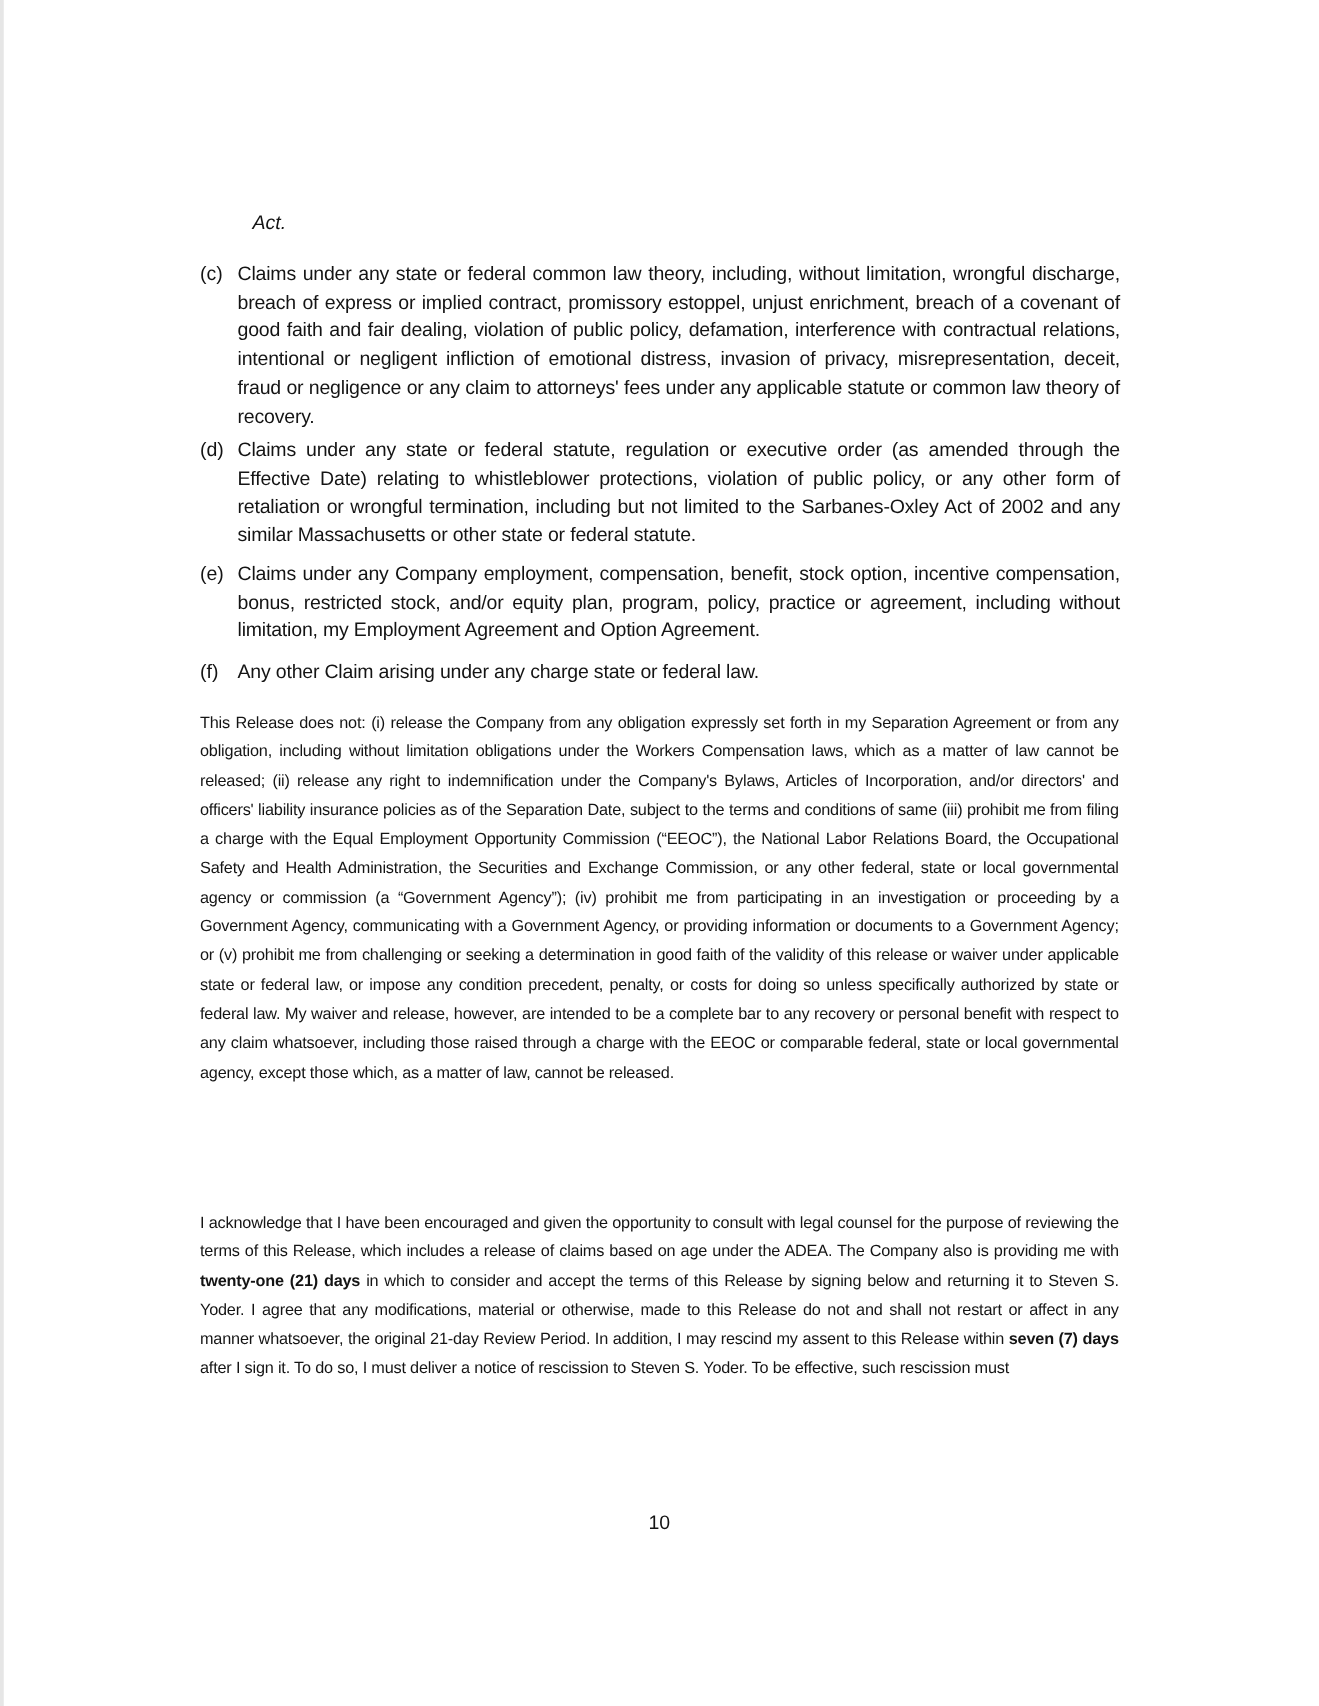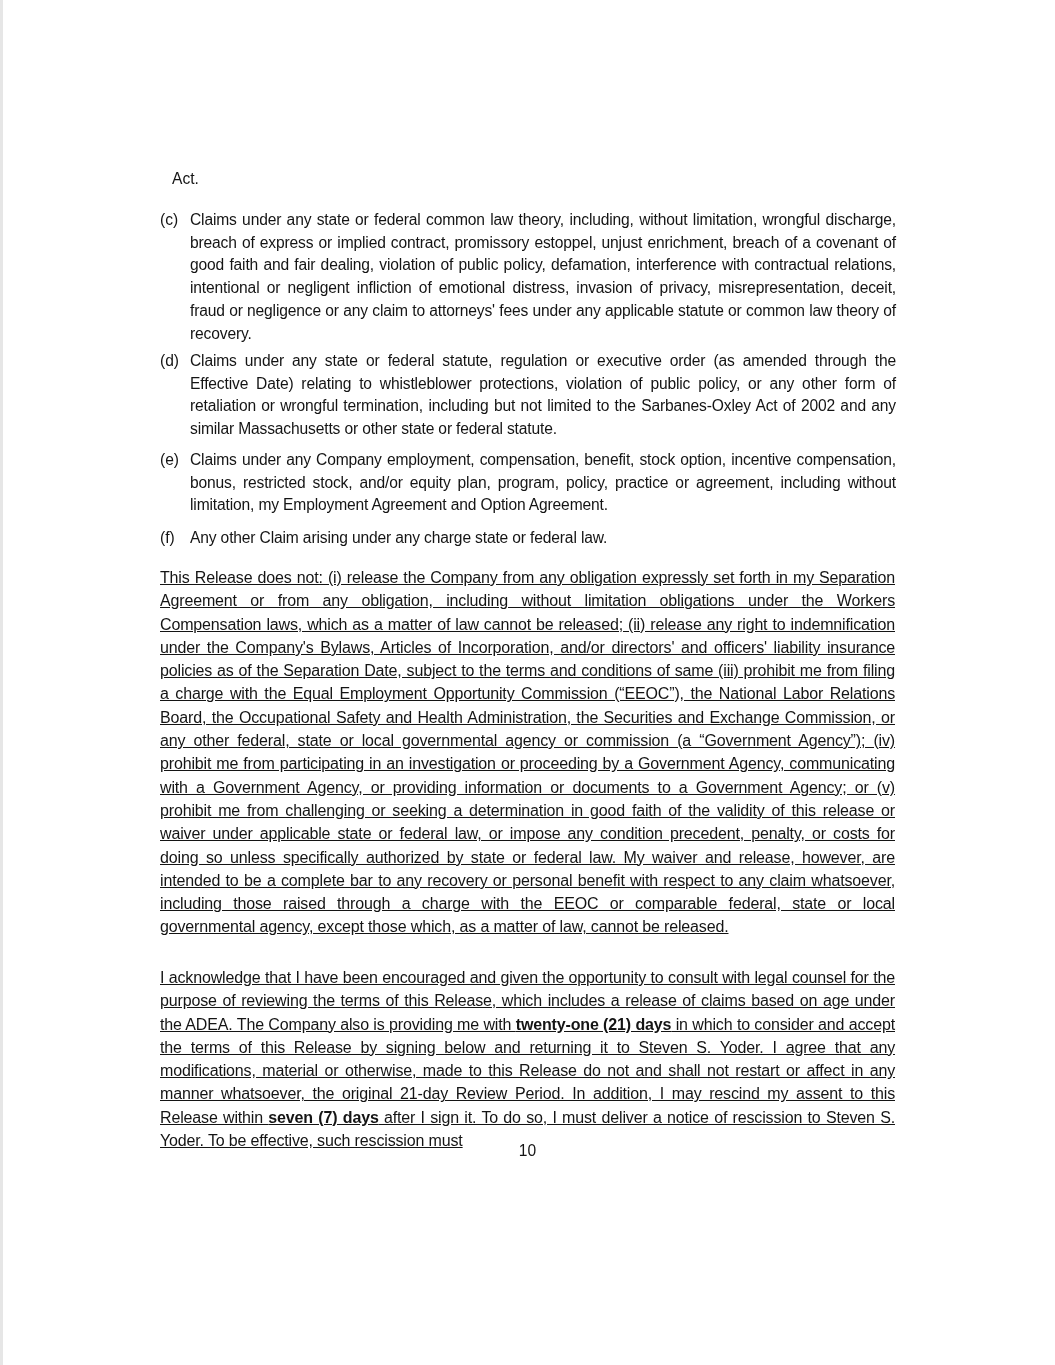--- a/index.html
+++ b/index.html
@@ -12,43 +12,43 @@
       color: #141414;
     }
     .page-edge {
       position: absolute; left: 0; top: 0; width: 3px; height: 1365px;
       background: #e6e6e6;
     }
     .content {
       position: absolute;
       left: 160px;
       width: 735px;
-      font-size: 16px;
+      font-size: 13px;
       line-height: 23.3px;
       text-align: justify;
       letter-spacing: -0.15px;
-      text-decoration: underline;
     }
     .act {
       position: absolute;
-      left: 172px; top: 170px;
+      left: 202px; top: 170px;
+      font-style: italic;
       font-size: 15.6px;
     }
     .item {
       position: absolute;
       left: 160px;
       width: 736px;
       font-size: 15.6px;
       line-height: 22.7px;
       display: flex;
     }
     .item .marker { width: 30px; flex: 0 0 30px; }
     .item .text { flex: 1; text-align: justify; letter-spacing: -0.15px; }
     .page-number {
-      position: absolute; left: 0; width: 1055px; top: 1142px;
+      position: absolute; left: 0; width: 1055px; top: 1210px;
       text-align: center; font-size: 15.6px;
     }
     b { font-weight: bold; }
   </style>
 </head>
 <body>
 
 <div class="page-edge"></div>
 
 <div class="act">Act.</div>

